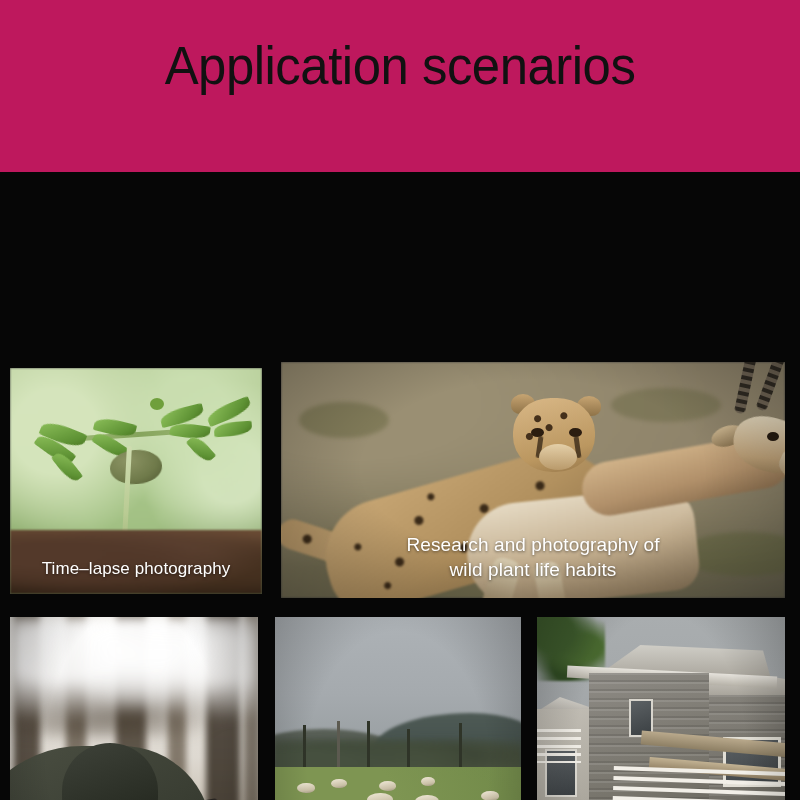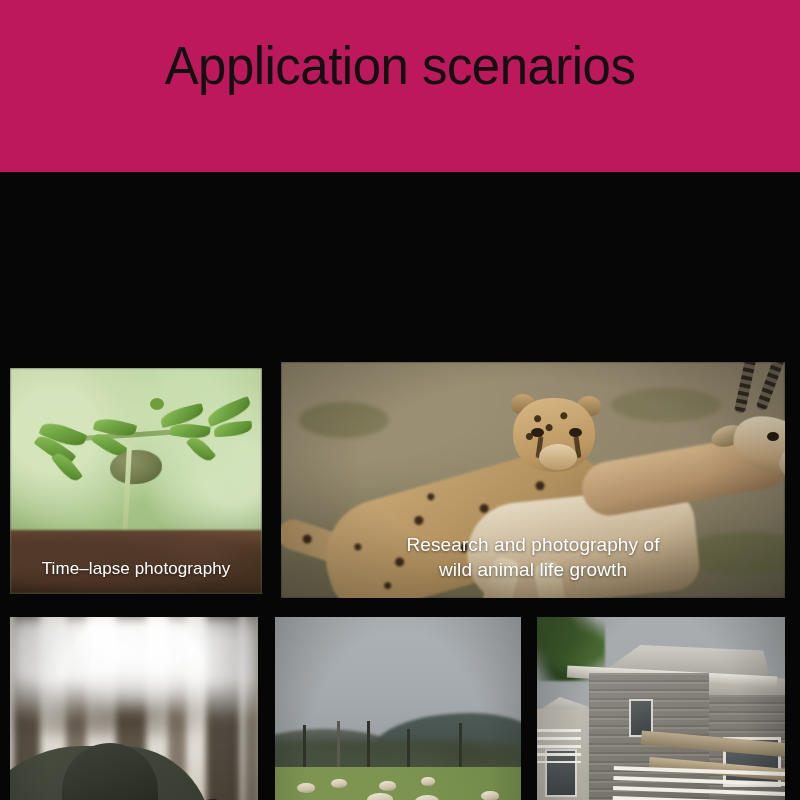--- a/index.html
+++ b/index.html
@@ -359,21 +359,21 @@
         <div class="gaz-horn a"></div>
           <div class="gaz-horn b"></div>
         <div class="gaz-ear"></div>
         <div class="gaz-head"></div>
         <div class="gaz-eye"></div>
         <div class="gaz-snout"></div>
         <div class="p2-vig"></div>
       </div>
       <div class="cap">
         <div>Research and photography of</div>
-        <div>wild animal life growth</div>
+        <div>wild plant life habits</div>
       </div>
     </div>
 
     <div class="panel" id="p3">
       <div class="ph">
         <div class="forest-bg"></div>
         <div class="trunk t1"></div>
           <div class="trunk t2"></div>
           <div class="trunk t3"></div>
         <div class="trunk t4"></div>

